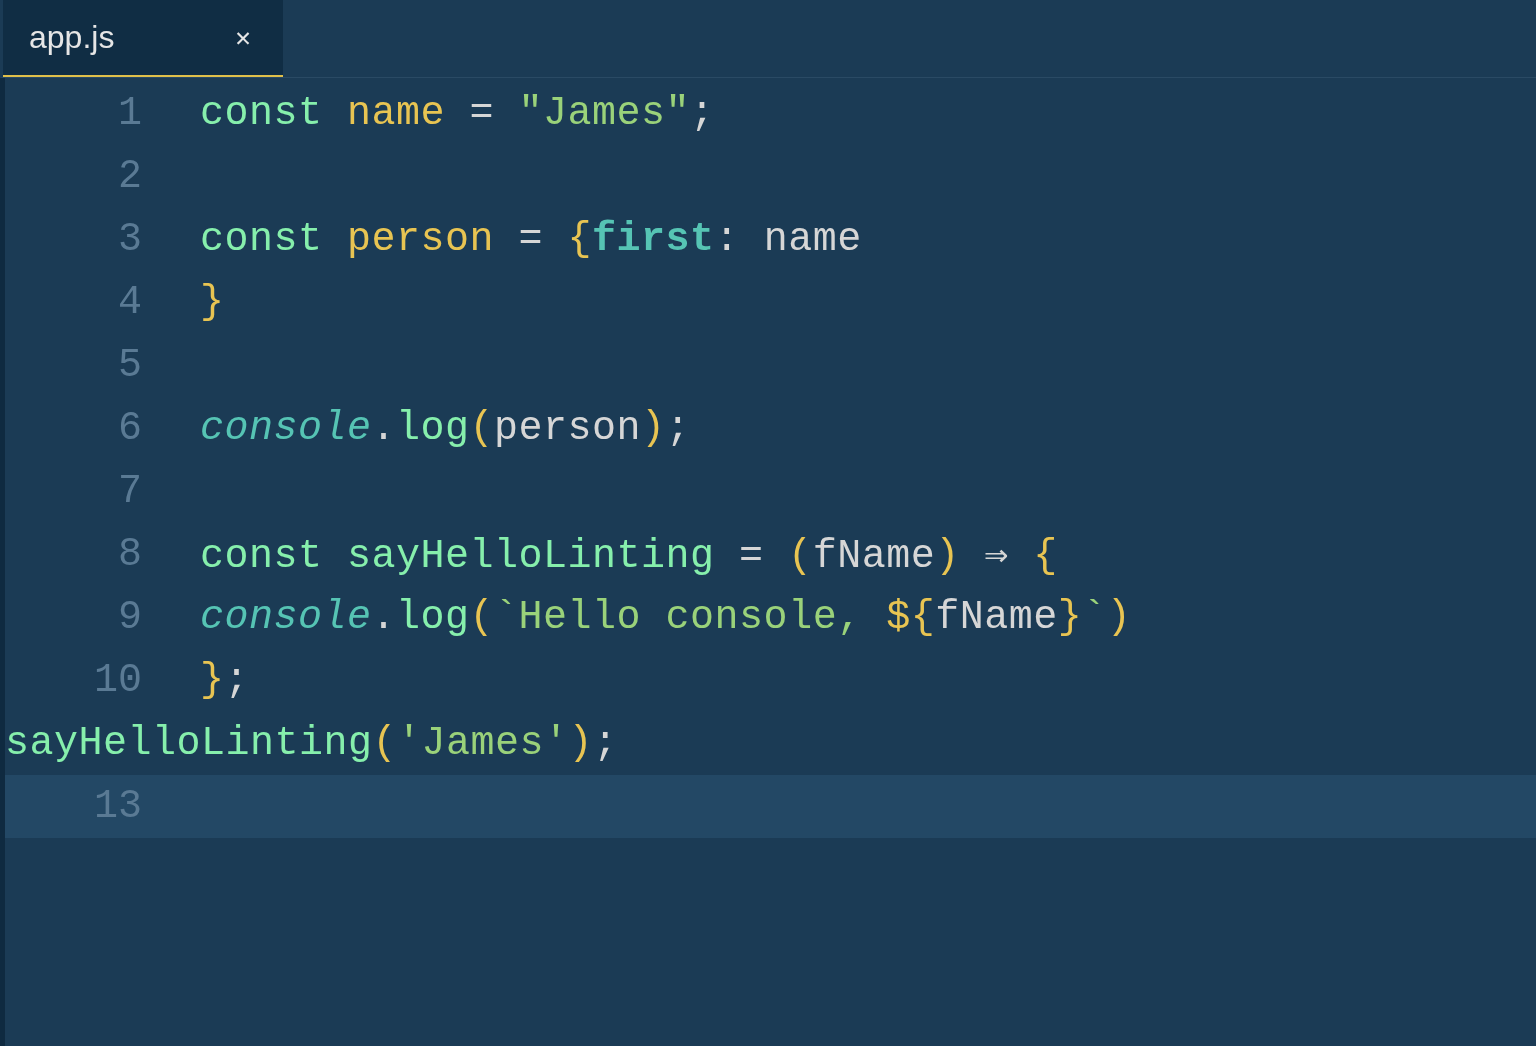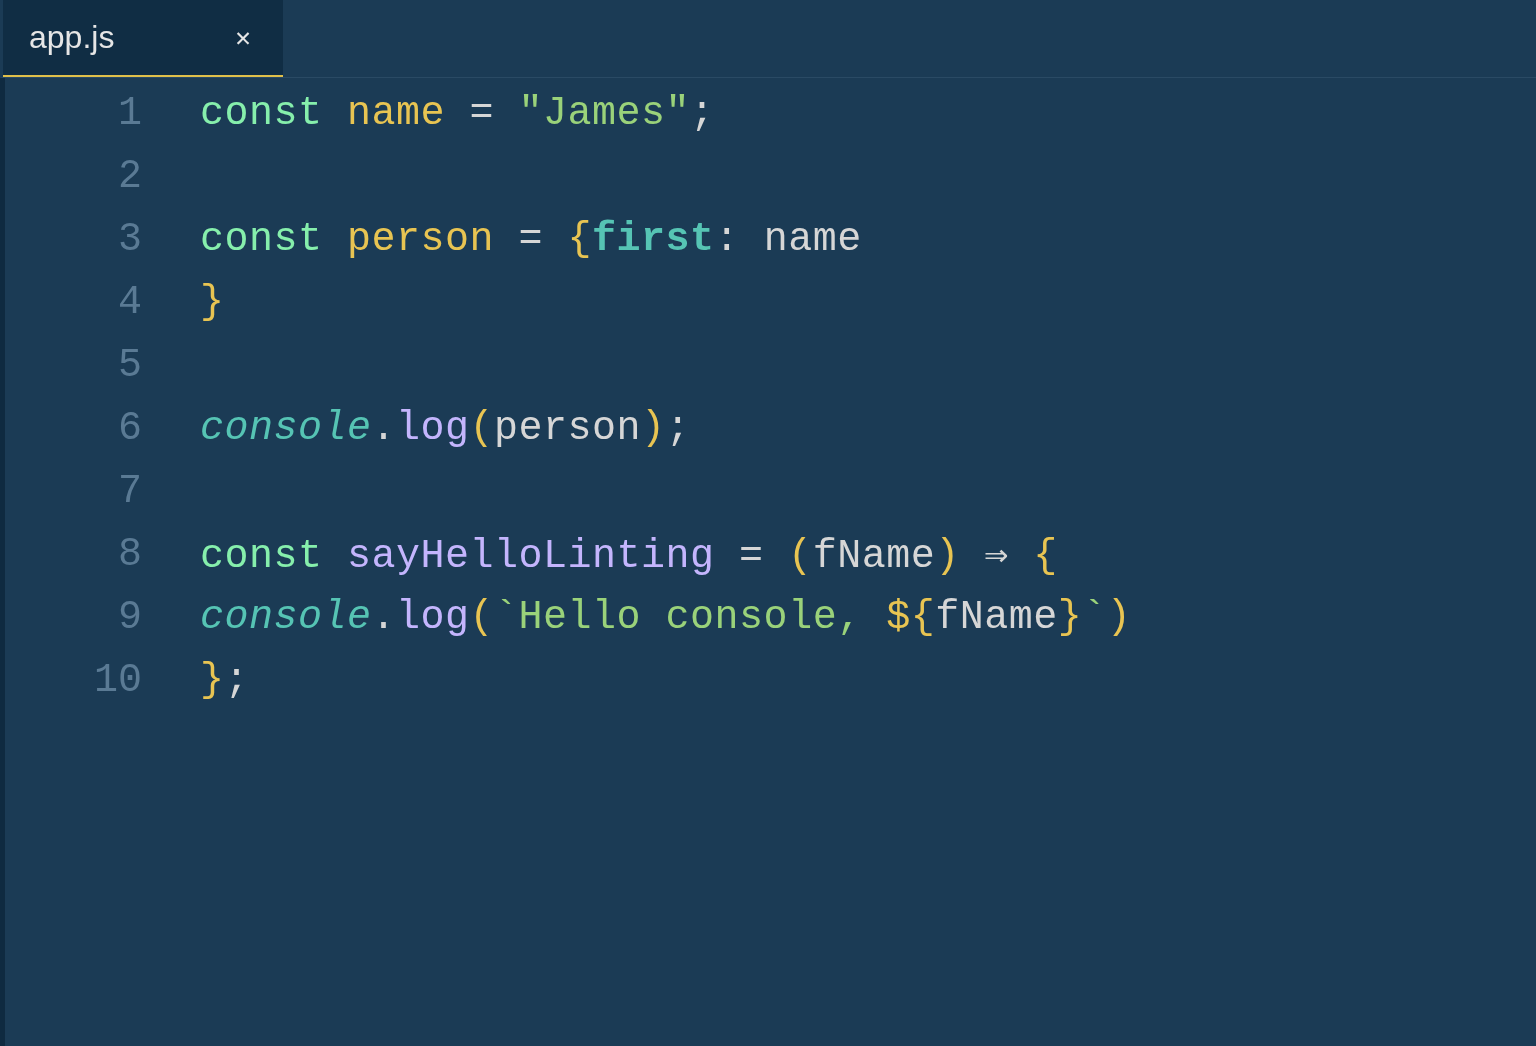--- a/index.html
+++ b/index.html
@@ -75,21 +75,21 @@
   }
   .current-line {
     background: #234865;
   }
   
   .kw   { color: #86efac; }   
   .ident{ color: #d6d6d6; }
   .op   { color: #d6d6d6; }
   .str  { color: #9ad27a; }
   .brace{ color: #e8c452; }
-  .fn   { color: #c4b5fd; }   
+  .fn   { color: #86efac; }   
   .var  { color: #e8c452; }   
   .prop { color: #56c4b4; font-weight: bold; }   
   .obj  { color: #56c4b4; font-style: italic; }   
   .tmpl { color: #9ad27a; }
   .interp-brace { color: #e8c452; }
   .arrow { color: #d6d6d6; font-family: inherit; }
   .punct { color: #d6d6d6; }
 </style>
 </head>
 <body>
@@ -140,17 +140,22 @@
         </div>
         <div class="line-row">
           <div class="ln">9</div>
           <div class="code-text"><span class="obj">console</span><span class="punct">.</span><span class="fn">log</span><span class="brace">(</span><span class="tmpl">`Hello console, </span><span class="interp-brace">${</span><span class="ident">fName</span><span class="interp-brace">}</span><span class="tmpl">`</span><span class="brace">)</span></div>
         </div>
         <div class="line-row">
           <div class="ln">10</div>
           <div class="code-text"><span class="brace">}</span><span class="punct">;</span></div>
         </div>
         <div class="line-row">
+          <div class="code-text"><span class="fn">sayHelloLinting</span><span class="brace">(</span><span class="str">'James'</span><span class="brace">)</span><span class="punct">;</span></div>
+        </div>
+        <div class="line-row current-line">
+          <div class="ln">13</div>
+          <div class="code-text"></div>
         </div>
       </div>
     </div>
 
 </div>
 
 </body></html>

